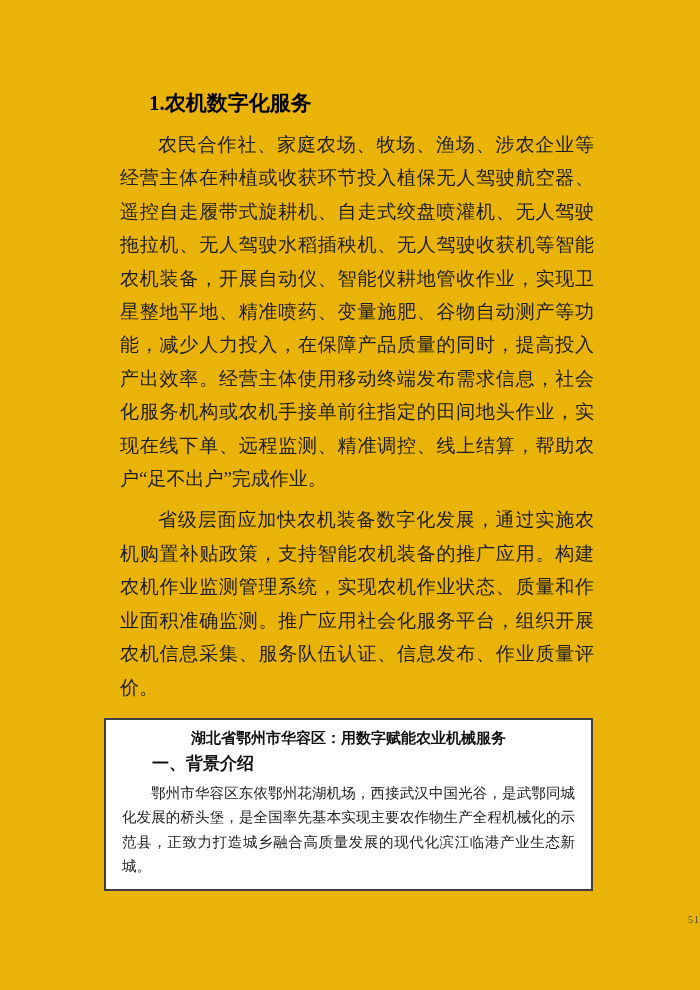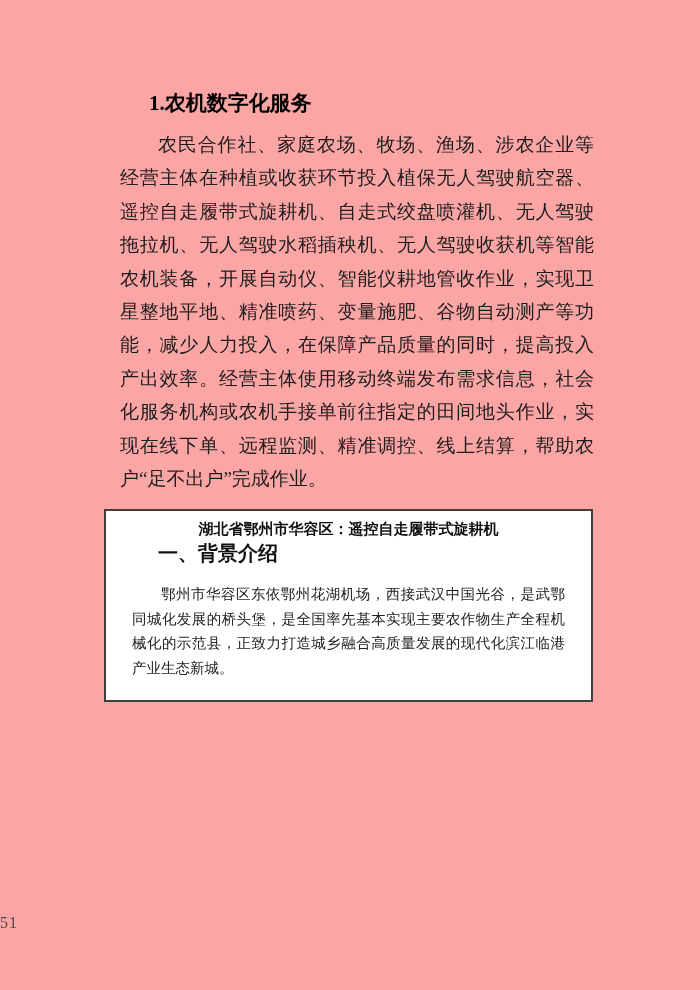--- a/index.html
+++ b/index.html
@@ -4,21 +4,21 @@
 <style>
   html, body {
     margin: 0;
     padding: 0;
     background: #ffffff;
   }
   .page {
     position: relative;
     width: 700px;
     height: 990px;
-    background: #fca5a5;
+    background: #eab308;
     overflow: hidden;
     font-family: "Liberation Serif", "DejaVu Serif", serif;
     color: #1d1d1d;
   }
   .content {
     position: absolute;
     left: 112px;
     top: 86px;
     width: 490px;
   }
@@ -50,55 +50,56 @@
   .box-title {
     text-align: center;
     font-weight: bold;
     font-size: 15px;
     line-height: 26px;
     color: #111111;
     font-family: "Liberation Sans", "DejaVu Sans", sans-serif;
   }
   .box-heading {
     font-weight: bold;
-    font-size: 20px;
+    font-size: 17px;
     line-height: 26px;
     text-indent: 2em;
     color: #111111;
-    font-family: Liberation Mono, monospace;
+    font-family: Liberation Serif, serif;
   }
   .box-para {
     font-size: 14.5px;
     line-height: 24.5px;
     text-align: justify;
     text-indent: 2em;
-    margin: 14px;
+    margin: 4px;
     word-break: break-all;
     color: #222222;
   }
   .page-number {
     position: absolute;
     top: 914px;
     left: 0;
     width: 700px;
-    text-align: left;
-    font-size: 16px;
+    text-align: right;
+    font-size: 10px;
     color: #4a4a4a;
     letter-spacing: 1px;
   }
 </style>
 </head>
 <body>
 
 <div class="page">
   <div class="content">
     <h2 class="heading">1.农机数字化服务</h2>
     <p class="body-para">农民合作社、家庭农场、牧场、渔场、涉农企业等经营主体在种植或收获环节投入植保无人驾驶航空器、遥控自走履带式旋耕机、自走式绞盘喷灌机、无人驾驶拖拉机、无人驾驶水稻插秧机、无人驾驶收获机等智能农机装备，开展自动仪、智能仪耕地管收作业，实现卫星整地平地、精准喷药、变量施肥、谷物自动测产等功能，减少人力投入，在保障产品质量的同时，提高投入产出效率。经营主体使用移动终端发布需求信息，社会化服务机构或农机手接单前往指定的田间地头作业，实现在线下单、远程监测、精准调控、线上结算，帮助农户“足不出户”完成作业。</p>
+    <p class="body-para">省级层面应加快农机装备数字化发展，通过实施农机购置补贴政策，支持智能农机装备的推广应用。构建农机作业监测管理系统，实现农机作业状态、质量和作业面积准确监测。推广应用社会化服务平台，组织开展农机信息采集、服务队伍认证、信息发布、作业质量评价。</p>
 
     <div class="case-box">
-      <div class="box-title">湖北省鄂州市华容区：遥控自走履带式旋耕机</div>
+      <div class="box-title">湖北省鄂州市华容区：用数字赋能农业机械服务</div>
       <div class="box-heading">一、背景介绍</div>
       <p class="box-para">鄂州市华容区东依鄂州花湖机场，西接武汉中国光谷，是武鄂同城化发展的桥头堡，是全国率先基本实现主要农作物生产全程机械化的示范县，正致力打造城乡融合高质量发展的现代化滨江临港产业生态新城。</p>
     </div>
   </div>
 
   <div class="page-number">51</div>
 </div>
 
 </body></html>

